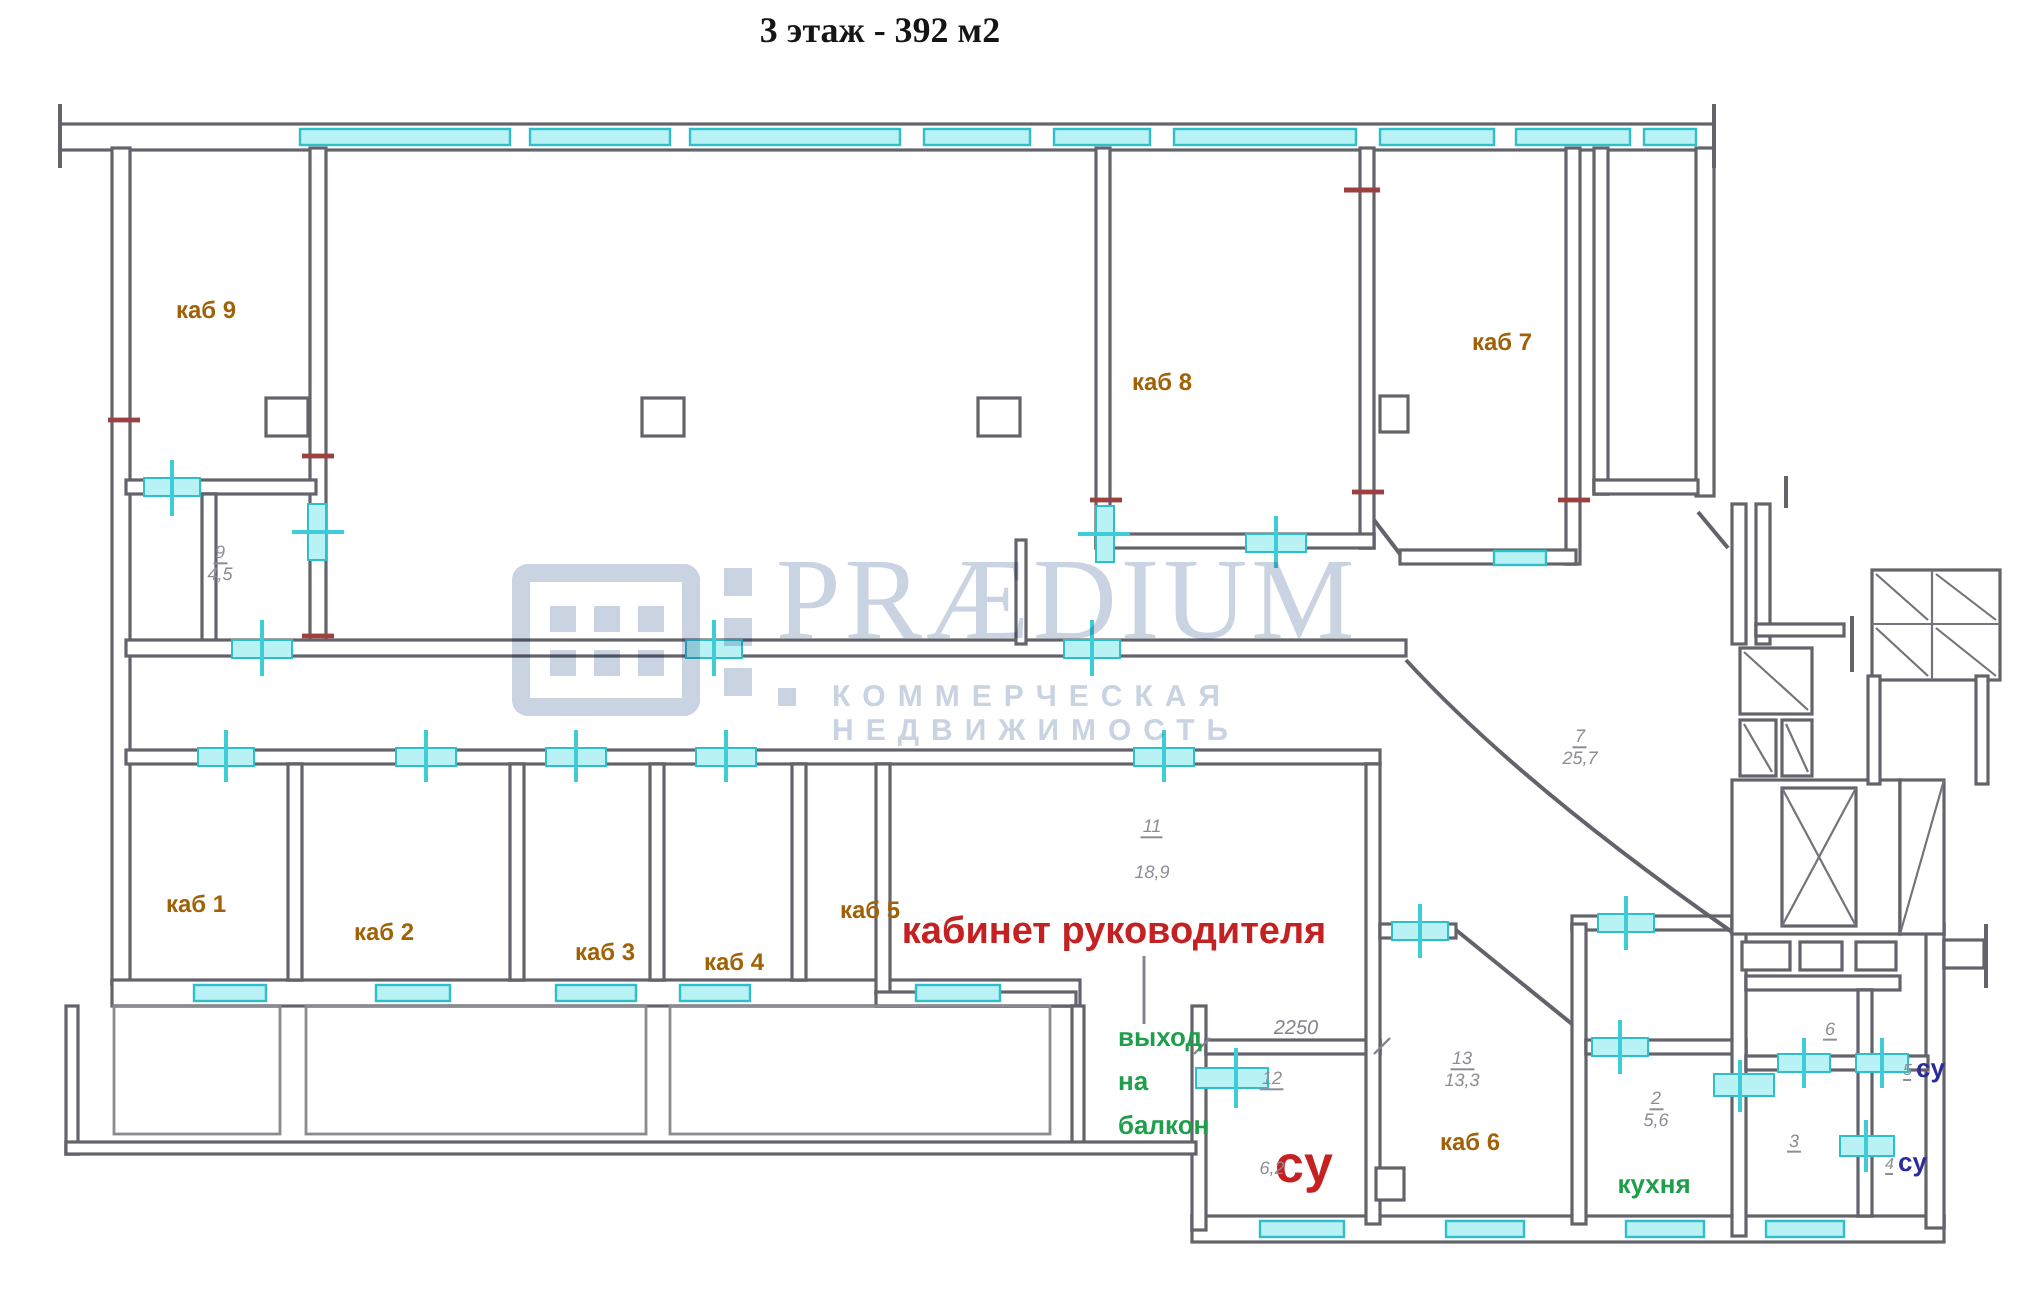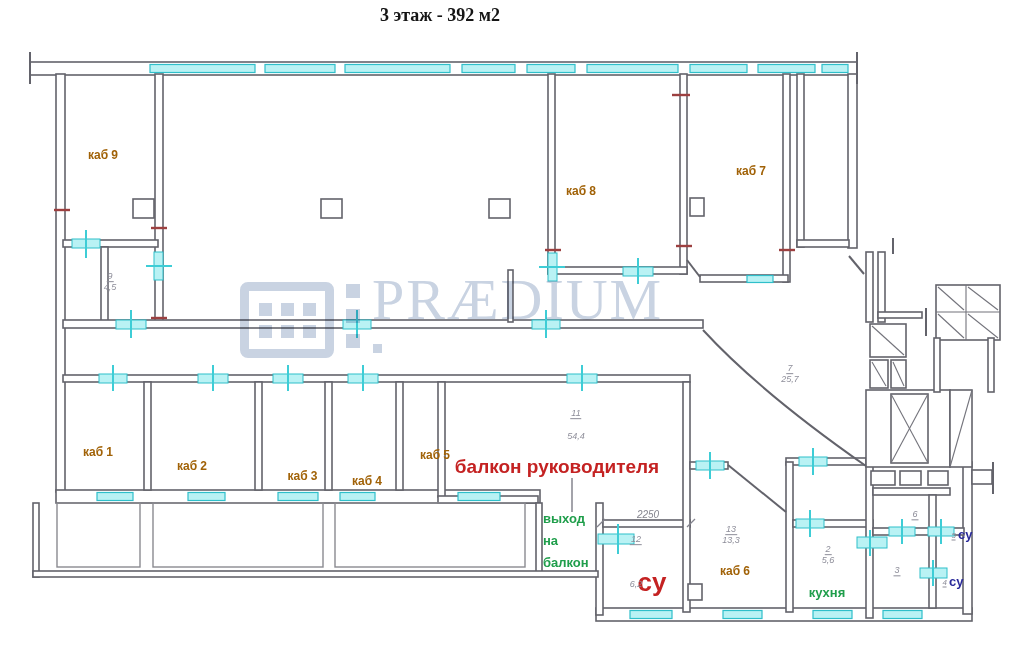--- a/index.html
+++ b/index.html
@@ -1,20 +1,20 @@
 <!DOCTYPE html>
 <html><head>
 <meta charset="utf-8">
 <style>
   html,body{margin:0;padding:0;background:#fff;}
   .stage{position:relative;width:1010px;height:649px;background:#fff;overflow:hidden;
          outline:1px solid #c9c9c9;font-family:"Liberation Sans",sans-serif;}
   .plan-svg{position:absolute;left:0;top:0;}
   
-  .wm{position:absolute;left:240px;top:280px;width:510px;height:90px;
+  .wm{position:absolute;left:256px;top:280px;width:510px;height:90px;
       mix-blend-mode:multiply;pointer-events:none;}
   .wm-logo{position:absolute;left:0;top:2px;width:76px;height:58px;border:9px solid #c9d3e2;
            border-radius:8px;display:grid;grid-template-columns:repeat(3,13px);
            grid-template-rows:repeat(2,13px);gap:9px;justify-content:center;align-content:center;}
   .wm-logo i{background:#c9d3e2;}
   .wm-dots{position:absolute;left:106px;top:4px;display:flex;flex-direction:column;gap:11px;}
   .wm-dots i{width:14px;height:14px;background:#c9d3e2;}
   .wm-brand{position:absolute;left:132px;top:-14px;font-family:"Liberation Serif",serif;
             font-size:58px;letter-spacing:2px;color:#c9d3e2;font-weight:400;}
   .wm-tagline{position:absolute;left:160px;top:60px;font-size:15px;letter-spacing:6px;
@@ -27,21 +27,21 @@
   .green-lbl{color:#1f9e4b;font-weight:bold;font-size:13px;}
   .su-big{color:#c42222;font-weight:bold;font-size:26px;}
   .su-blue{color:#2b2b9b;font-weight:bold;font-size:13px;}
   .title-lbl{color:#151515;font-weight:bold;font-size:18px;}
   .frac{display:inline-flex;flex-direction:column;align-items:center;
         font-style:italic;color:#8d8d99;font-size:9px;line-height:1.15;}
   .frac .fn{border-bottom:1px solid #8d8d99;padding:0 1px;}
   .dim{font-style:italic;color:#84848e;font-size:10px;}
   .su-pair{display:inline-flex;align-items:flex-end;gap:2px;}
   .su-pair .fn{font-style:italic;color:#8d8d99;font-size:8px;border-bottom:1px solid #8d8d99;}
-  .exit-lines{position:absolute;line-height:1.7;}
+  .exit-lines{position:absolute;line-height:1.7;padding-left:16px;}
   .exit-lines span{display:block;}
 </style>
 </head>
 <body>
 
 <div class="stage">
 
   <svg class="plan-svg" width="1010" height="649" viewBox="0 0 1010 649">
     <g stroke="#63636b" stroke-width="1.6" fill="#fff">
 
@@ -242,35 +242,36 @@
         <i></i>
         <i></i>
     </div>
     <div class="wm-dots">
         <i></i>
         <i></i>
         <i></i>
       </div>
     <div class="wm-brand">PRÆDIUM</div>
     <div class="wm-bullet"></div>
+    <div class="wm-tagline">КОММЕРЧЕСКАЯ НЕДВИЖИМОСТЬ</div>
   </div>
 
   <div class="lbl title-lbl" style="left:440px;top:15px;font-family:Liberation Serif, serif;">3 этаж - 392 м2</div>
 
   <div class="lbl room-lbl" style="left:103px;top:155px;">каб 9</div>
   <div class="lbl room-lbl" style="left:581px;top:191px;">каб 8</div>
   <div class="lbl room-lbl" style="left:751px;top:171px;">каб 7</div>
   <div class="lbl room-lbl" style="left:98px;top:452px;">каб 1</div>
   <div class="lbl room-lbl" style="left:192px;top:466px;">каб 2</div>
   <div class="lbl room-lbl" style="left:288px;top:476px;padding-left:29px;">каб 3</div>
   <div class="lbl room-lbl" style="left:367px;top:481px;">каб 4</div>
   <div class="lbl room-lbl" style="left:435px;top:455px;">каб 5</div>
   <div class="lbl room-lbl" style="left:735px;top:571px;">каб 6</div>
 
-  <div class="lbl red-lbl" style="left:557px;top:466px;">балкон руководителя</div>
+  <div class="lbl red-lbl" style="left:557px;top:466px;">кабинет руководителя</div>
 
   <div class="exit-lines green-lbl" style="left:543px;top:508px;">
     <span>выход</span>
     <span>на</span>
     <span>балкон</span>
   </div>
 
   <div class="lbl green-lbl" style="left:827px;top:592px;">кухня</div>
 
   <div class="lbl su-big" style="left:652px;top:582px;">су</div>
@@ -283,21 +284,21 @@
     <span class="fn">4</span>
     <span class="su-blue">су</span>
   </div>
 
   <div class="lbl frac" style="left:110px;top:282px;">
     <span class="fn">9</span>
       <span>4,5</span>
   </div>
   <div class="lbl frac" style="left:576px;top:425px;gap:12px;">
     <span class="fn">11</span>
-      <span>54,4</span>
+      <span>18,9</span>
   </div>
   <div class="lbl frac" style="left:790px;top:374px;">
     <span class="fn">7</span>
       <span>25,7</span>
   </div>
   <div class="lbl frac" style="left:636px;top:562px;gap:34px;">
     <span class="fn">12</span>
       <span>6,2</span>
   </div>
   <div class="lbl frac" style="left:731px;top:535px;">

